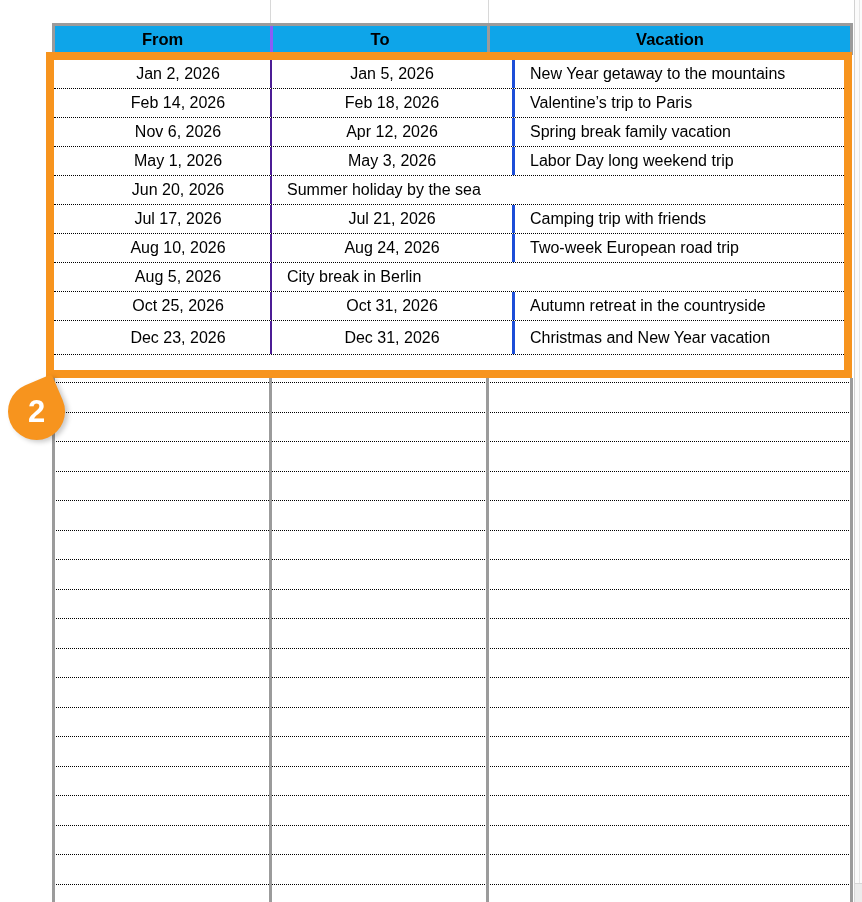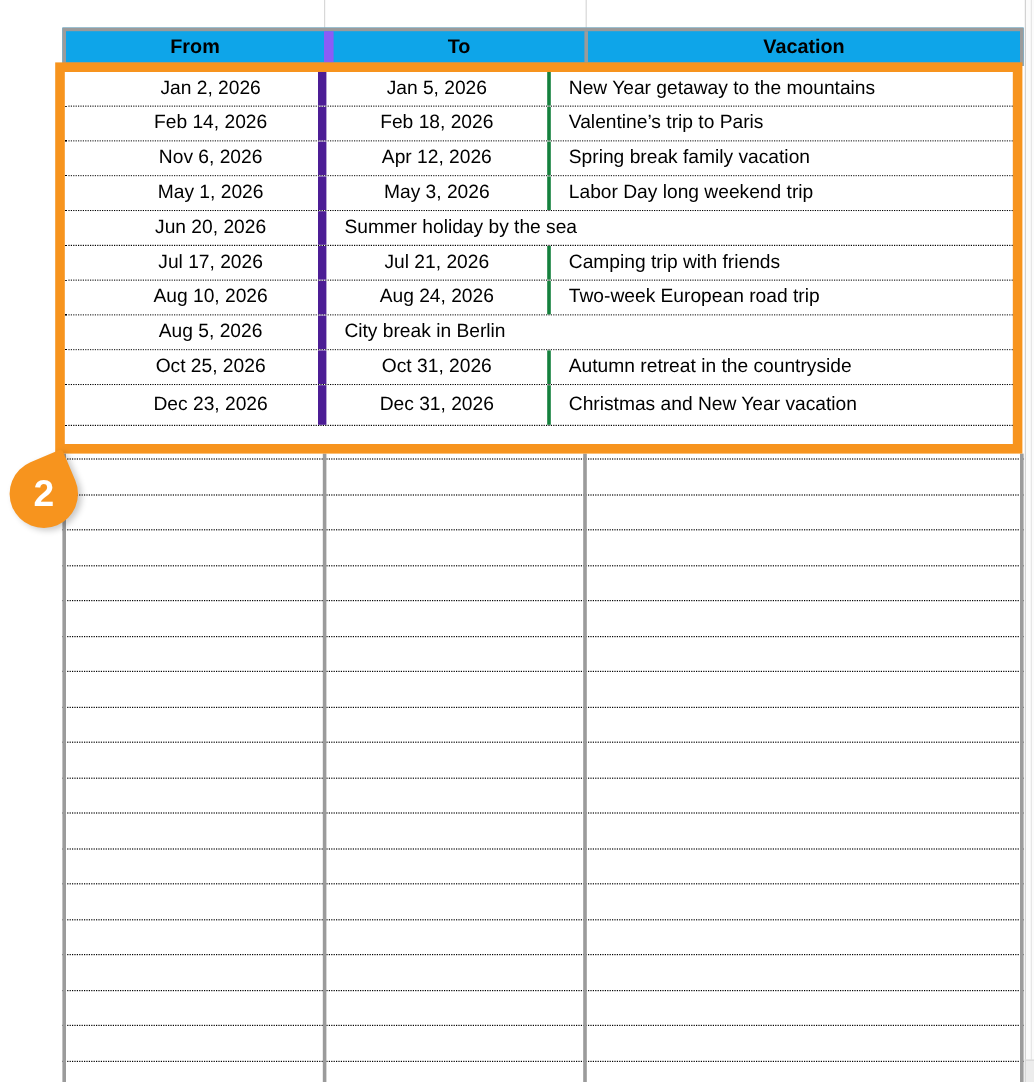--- a/index.html
+++ b/index.html
@@ -31,21 +31,21 @@
     display: flex;
     z-index: 2;
   }
   .hcell {
     height: 100%;
     display: flex; align-items: center; justify-content: center;
     font-weight: 700; font-size: 16.5px; color: #000;
     box-sizing: border-box;
   }
   .h-from { width: 215px; }
-  .h-to { width: 217px; border-left: 8px solid #8b5cf6; }
+  .h-to { width: 217px; border-left: 3px solid #8b5cf6; }
   .h-vacation { flex: 1; border-left: 3px solid #9B9B9B; }
 
   
   .data-rows {
     position: absolute; left: 54px; top: 60px;
     width: 790px; z-index: 4;
     background: #fff;
   }
   .drow {
     display: flex; height: 29px;
@@ -53,22 +53,22 @@
     box-sizing: border-box;
     background: #fff;
   }
   .drow.last { height: 34px; }
   .dcell {
     display: flex; align-items: center;
     font-size: 16px; color: #000;
     box-sizing: border-box;
     white-space: nowrap; overflow: hidden;
   }
-  .c-from { width: 218px; justify-content: center; border-right: 7px solid #4c1d95; padding-left: 32px; }
-  .c-to   { width: 187px; justify-content: center; border-right: 3px solid #15803d; }
+  .c-from { width: 218px; justify-content: center; border-right: 2px solid #4c1d95; padding-left: 32px; }
+  .c-to   { width: 243px; justify-content: center; border-right: 3px solid #1d4ed8; }
   .c-vacation { flex: 1; justify-content: flex-start; padding-left: 15px; }
 
   
   .empty-area {
     position: absolute; left: 52px; top: 378px;
     width: 801px; height: 524px;
     z-index: 1;
   }
   .erow { height: 29.5px; border-bottom: 1px dotted #000; box-sizing: border-box; }
   .erow.spacer { height: 5px; }

